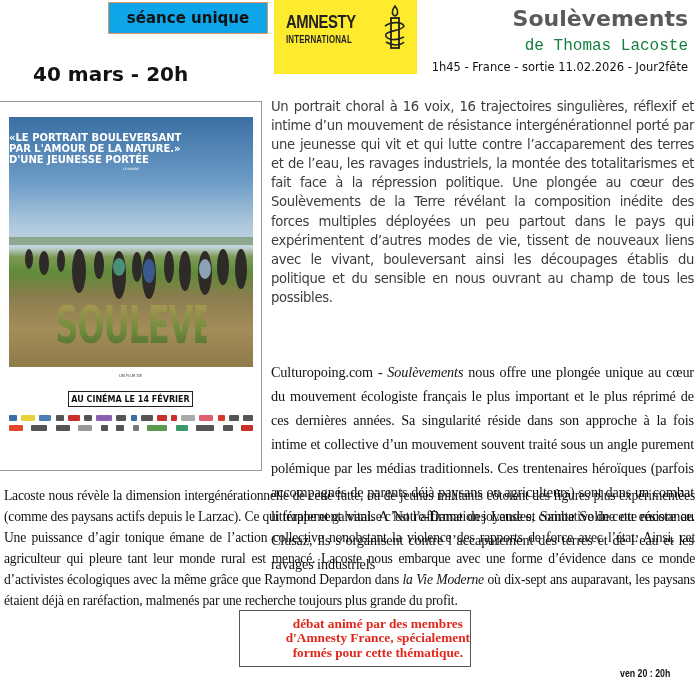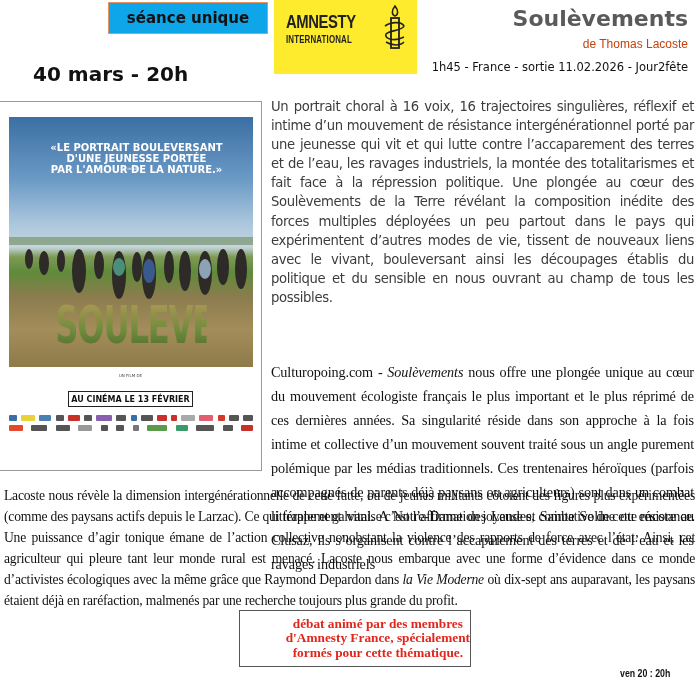--- a/index.html
+++ b/index.html
@@ -31,40 +31,40 @@
       position: absolute; left: 33px; top: 62px;
       font-family: "DejaVu Sans", sans-serif; font-weight: bold; font-size: 20px; color: #111;
     }
 
     .film-title {
       position: absolute; right: 12px; top: 6px;
       font-family: "DejaVu Sans", sans-serif; font-weight: bold; font-size: 22px; color: #5a5a5a;
     }
     .film-director {
       position: absolute; right: 12px; top: 37px;
-      font-family: Liberation Sans, sans-serif; font-size: 12px; color: #c2410c;
+      font-family: Liberation Mono, monospace; font-size: 16px; color: #15803d;
     }
     .film-meta {
       position: absolute; right: 12px; top: 60px;
       font-family: "DejaVu Sans", sans-serif; font-size: 11.5px; color: #111;
     }
 
     .poster-frame {
       position: absolute; left: 0; top: 101px; width: 262px; height: 370px;
       border-top: 1px solid #9a9a9a; border-right: 1px solid #9a9a9a; border-bottom: 1px solid #9a9a9a;
       box-sizing: border-box; background: #fff;
     }
     .poster-photo {
       position: absolute; left: 9px; top: 15px; width: 244px; height: 250px;
       background: linear-gradient(180deg, #3b6fa3 0%, #6b9ac6 25%, #a9c5dc 42%, #c6d6df 52%, #7d9a55 56%, #5f8b3a 62%, #8b7c4e 72%, #a38d5a 85%, #8e7b4a 100%);
       overflow: hidden;
     }
     .poster-quote {
-      position: absolute; left: 0; right: 0; top: 25px; text-align: center;
-      font-family: "DejaVu Sans", sans-serif; font-weight: bold; font-size: 10px; line-height: 11px; color: #fff; padding-left: 11px;
+      position: absolute; left: 0; right: 0; top: 15px; text-align: left;
+      font-family: "DejaVu Sans", sans-serif; font-weight: bold; font-size: 10px; line-height: 11px; color: #fff;
     }
     .poster-source { position: absolute; left: 0; right: 0; top: 50px; text-align: center; font-size: 3px; color: #fff; }
     .poster-crowd { position: absolute; left: 0; top: 120px; width: 244px; height: 70px; }
     .poster-logo-word {
       position: absolute; left: 0; right: 0; top: 180px; text-align: center;
       font-family: "DejaVu Sans", sans-serif; font-weight: bold; font-size: 52px; line-height: 56px;
       color: transparent; letter-spacing: -2px;
       background: linear-gradient(180deg, #b69a58, #6f8b3c 60%, #4e6a2d);
       -webkit-background-clip: text; background-clip: text;
       transform: scaleX(0.62); transform-origin: center top;
@@ -131,22 +131,22 @@
 <div class="event-date">40 mars - 20h</div>
 
 <div class="film-title">Soulèvements</div>
 <div class="film-director">de Thomas Lacoste</div>
 <div class="film-meta">1h45 - France - sortie 11.02.2026 - Jour2fête</div>
 
 <div class="poster-frame">
   <div class="poster-photo">
     <div class="poster-quote">
       <div>«LE PORTRAIT BOULEVERSANT</div>
+      <div>PAR L'AMOUR DE LA NATURE.»</div>
       <div>D'UNE JEUNESSE PORTÉE</div>
-      <div>PAR L'AMOUR DE LA NATURE.»</div>
     </div>
     <div class="poster-source">LE MONDE</div>
     <svg class="poster-crowd" viewBox="0 0 244 70">
       <rect x="0" y="0" width="244" height="8" fill="#6e8a5c" opacity="0.6"></rect>
       <g fill="#2d2a27">
         <ellipse cx="20" cy="22" rx="4" ry="10"></ellipse>
           <ellipse cx="35" cy="26" rx="5" ry="12"></ellipse>
         <ellipse cx="52" cy="24" rx="4" ry="11"></ellipse>
           <ellipse cx="70" cy="34" rx="7" ry="22"></ellipse>
         <ellipse cx="90" cy="28" rx="5" ry="14"></ellipse>
@@ -159,21 +159,21 @@
           <ellipse cx="214" cy="30" rx="6" ry="18"></ellipse>
         <ellipse cx="232" cy="32" rx="6" ry="20"></ellipse>
       </g>
       <ellipse cx="110" cy="30" rx="6" ry="9" fill="#4a8f7a"></ellipse>
       <ellipse cx="140" cy="34" rx="6" ry="12" fill="#3a5a8e"></ellipse>
       <ellipse cx="196" cy="32" rx="6" ry="10" fill="#8ea2b5"></ellipse>
     </svg>
     <div class="poster-logo-word">SOULEVEMENTS</div>
   </div>
   <div class="poster-credit-small">UN FILM DE</div>
-  <div class="poster-release">AU CINÉMA LE 13 FÉVRIER</div>
+  <div class="poster-release">AU CINÉMA LE 14 FÉVRIER</div>
   <div class="poster-partners">
     <div class="partner-row">
       <span class="partner" style="width:8px;background:#3a6ea5"></span>
       <span class="partner" style="width:14px;background:#e8d13a"></span>
       <span class="partner" style="width:12px;background:#4a7fb3"></span>
       <span class="partner" style="width:8px"></span>
       <span class="partner" style="width:12px;background:#c8312a"></span>
       <span class="partner" style="width:8px"></span>
       <span class="partner" style="width:16px;background:#8a5fb0"></span>
       <span class="partner" style="width:10px"></span>

